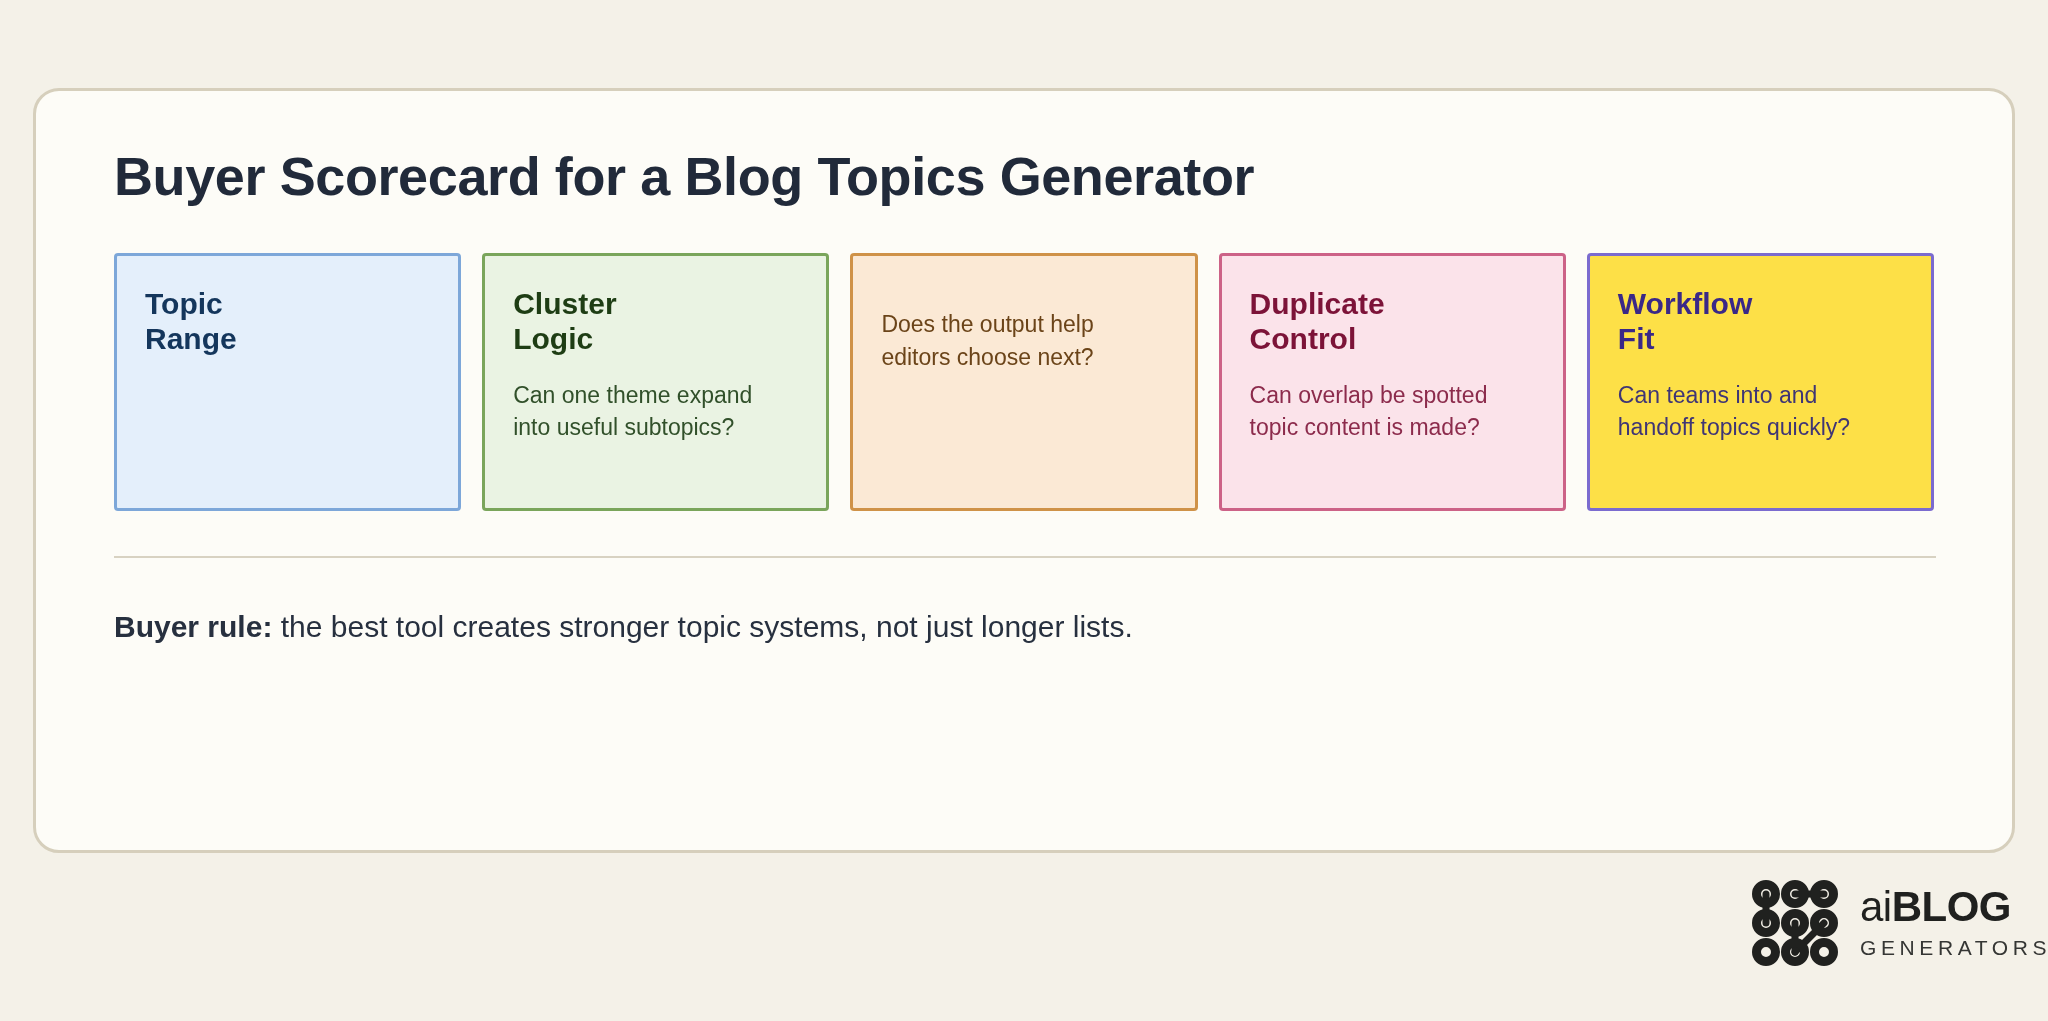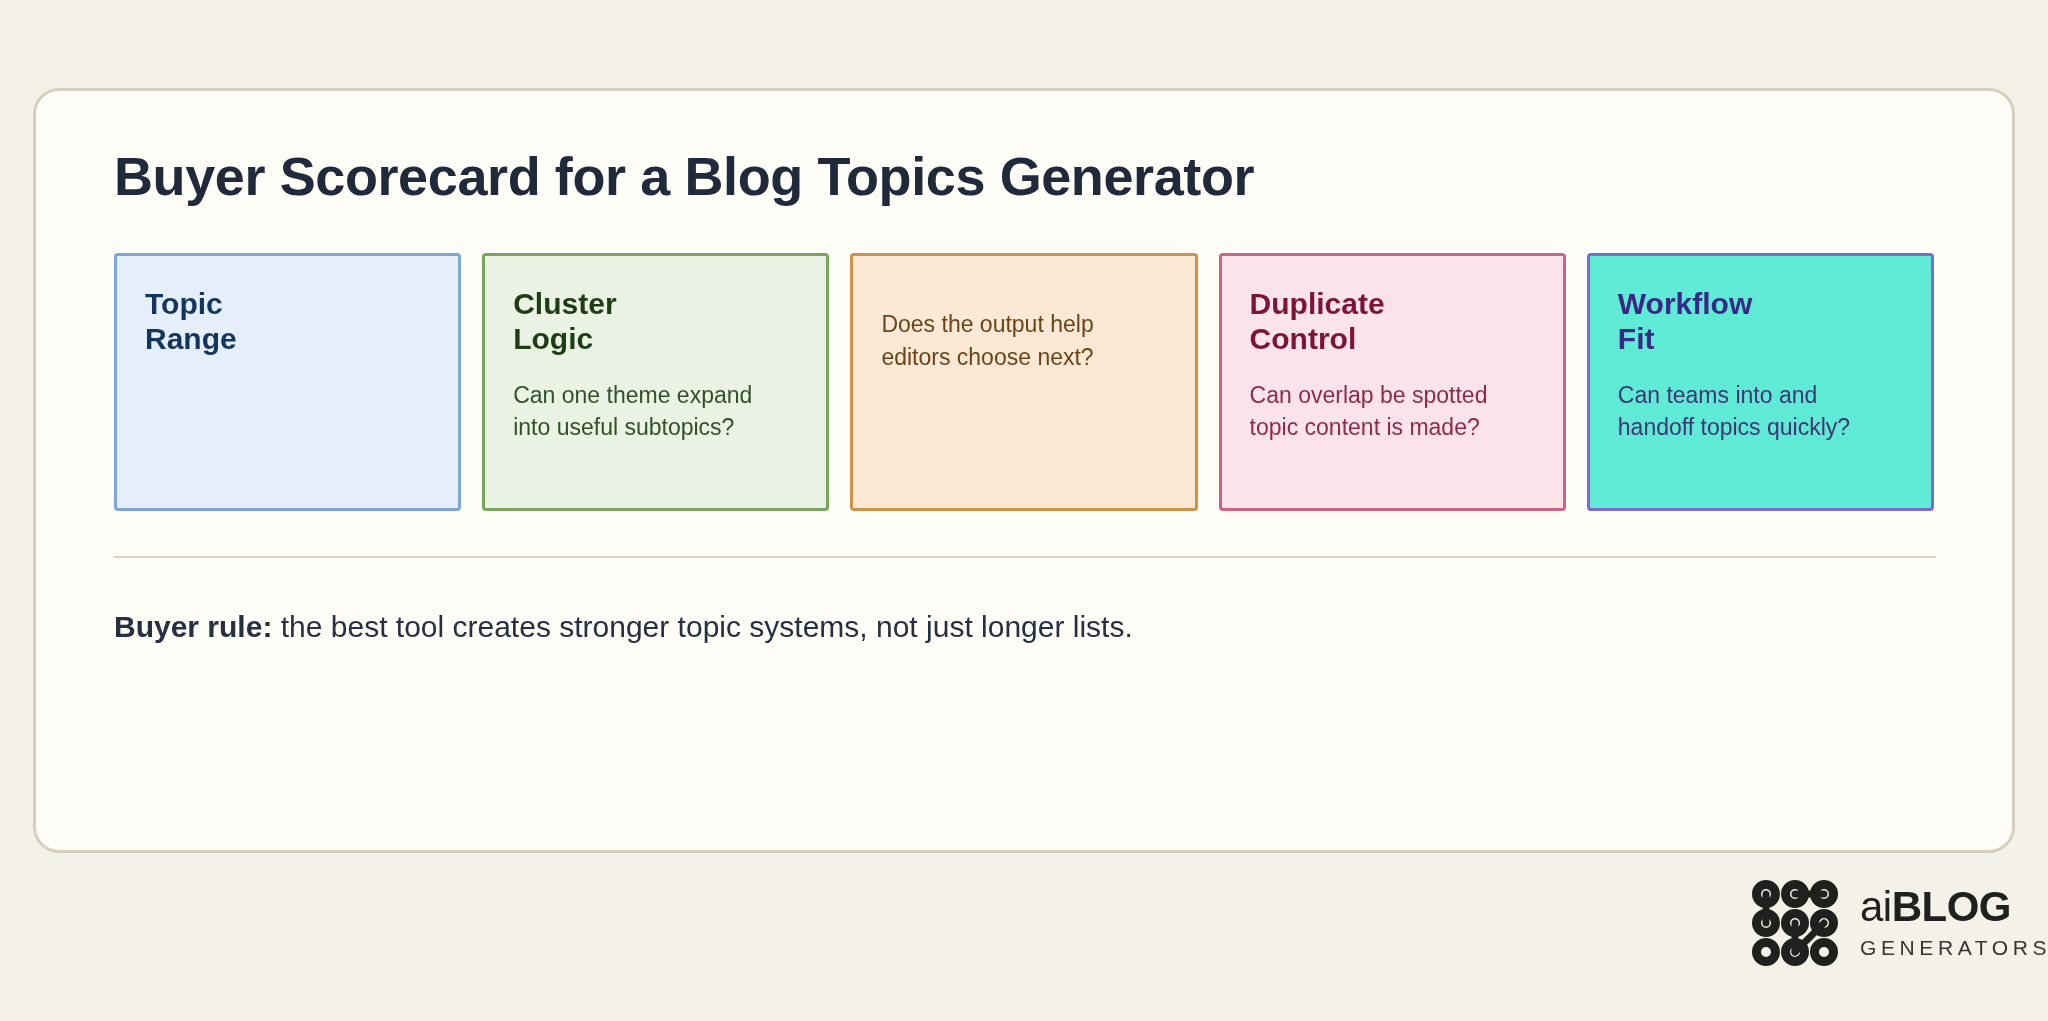--- a/index.html
+++ b/index.html
@@ -90,21 +90,21 @@
   .c-green .card-body  { color: #31502a; }
 
   .c-orange { background: #fbe9d5; border-color: #cf9248; }
   .c-orange .card-title { color: #583209; }
   .c-orange .card-body  { color: #6b4419; }
 
   .c-pink   { background: #fbe3ea; border-color: #cc6287; }
   .c-pink .card-title { color: #7c1338; }
   .c-pink .card-body  { color: #8c2b4c; }
 
-  .c-purple { background: #5eead4; border-color: #7b6bcf; }
+  .c-purple { background: #fde047; border-color: #7b6bcf; }
   .c-purple .card-title { color: #3a2887; }
   .c-purple .card-body  { color: #3f3575; }
 
   
   .divider {
     margin-top: 45px;
     height: 2px;
     background: #d8d2c2;
     width: 1822px;
   }

